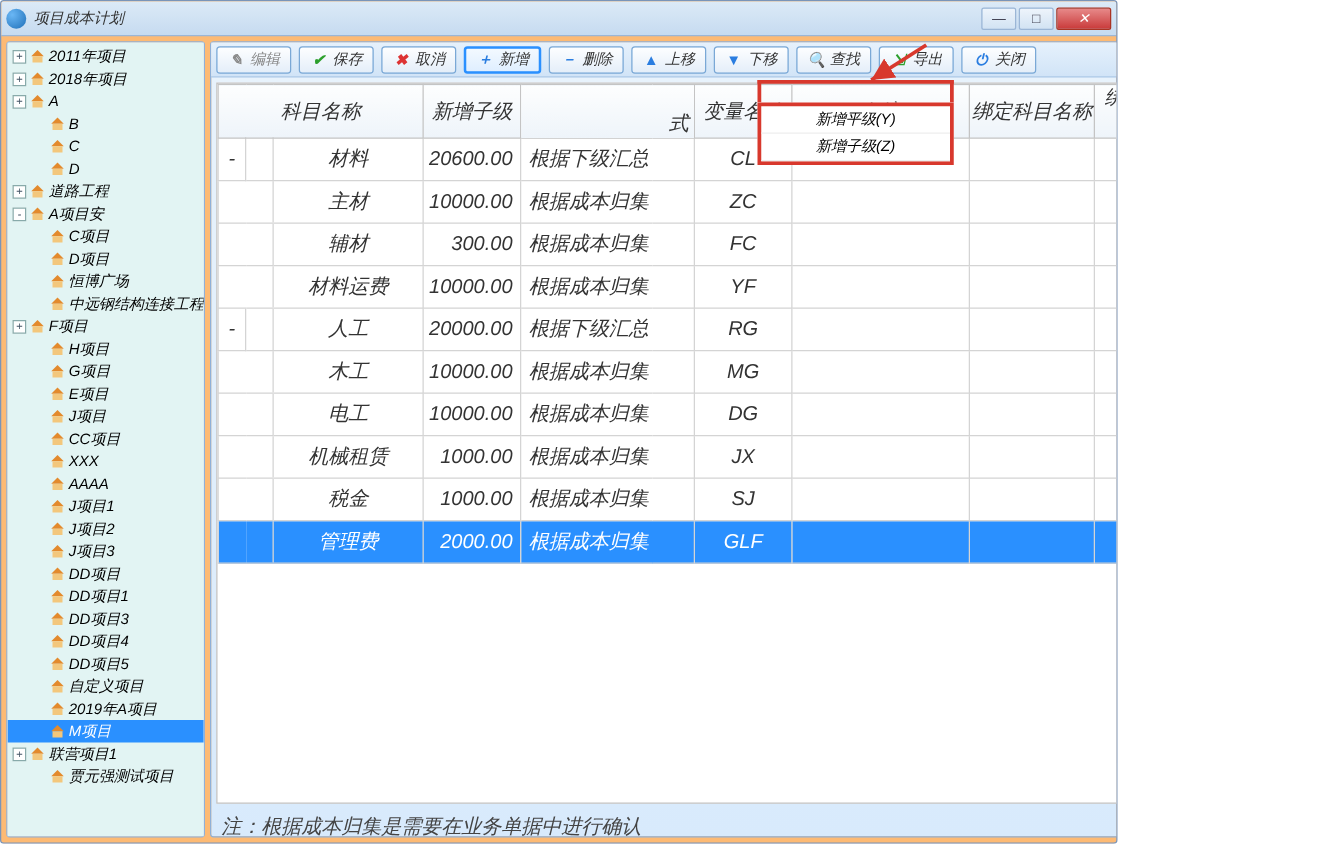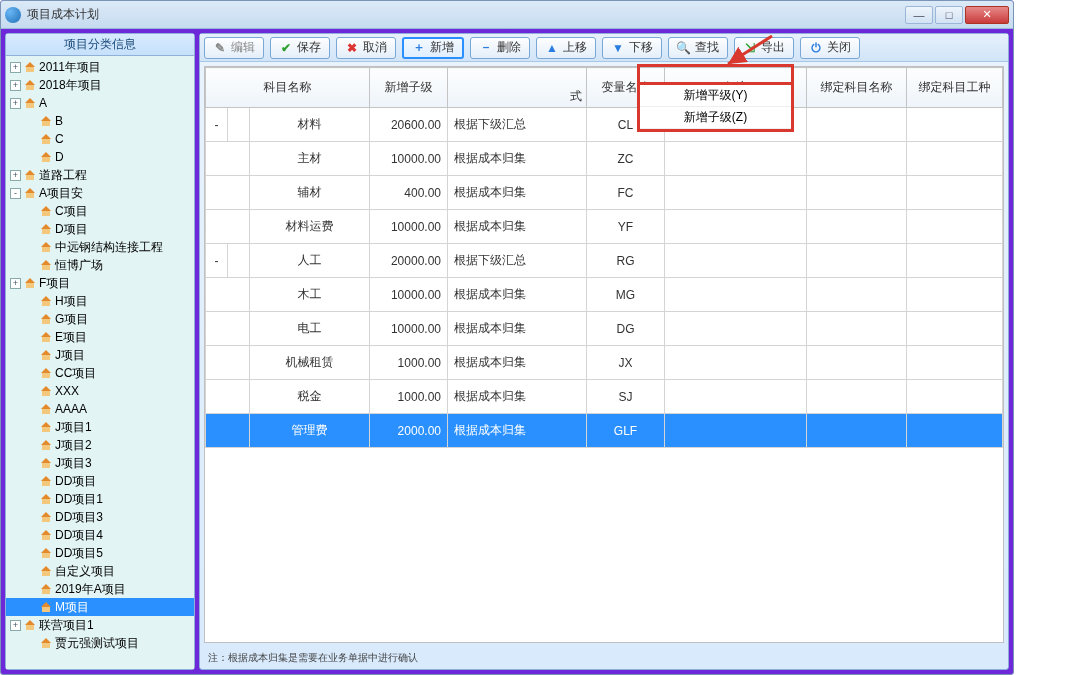--- a/index.html
+++ b/index.html
@@ -1,18 +1,18 @@
 <!DOCTYPE html>
 <html><head>
 <meta charset="utf-8">
 <style>
 * { box-sizing: border-box; margin: 0; padding: 0; font-family: "Microsoft YaHei", SimSun, sans-serif; }
 body { background: #fff; width: 1066px; height: 675px; overflow: hidden; position: relative; }
 
-.window { width: 1014px; height: 675px; border: 1px solid #7a94b8; border-radius: 3px; overflow: hidden; background: #6d28d9; }
+.window { width: 894px; height: 675px; border: 1px solid #7a94b8; border-radius: 3px; overflow: hidden; background: #fdba74; font-style: italic; }
 
 
 .titlebar { height: 28px; background: linear-gradient(#dceaf7,#c6dbf0); display: flex; align-items: center; padding: 0 4px; border-bottom: 1px solid #9bb6d6; }
 .titlebar .app-icon { width: 16px; height: 16px; margin-right: 6px; background: radial-gradient(circle at 30% 30%, #6ab7f5, #1e6fb8); border-radius: 50%; }
 .titlebar .title { font-size: 12px; color: #333; flex: 1; }
 .winbtns { display: flex; gap: 2px; }
 .winbtn { width: 28px; height: 18px; border: 1px solid #9bb6d6; border-radius: 2px; background: linear-gradient(#eef4fb,#d2e3f3); display:flex; align-items:center; justify-content:center; font-size: 11px; color:#445; }
 .winbtn.close { width: 44px; background: linear-gradient(#e78989,#c93b3b); color:#fff; border-color:#a32; }
 
 
@@ -44,29 +44,29 @@
 .ticon.add { color:#2a7de0; }
 .ticon.del { color:#2a7de0; }
 .ticon.up { color:#2a7de0; }
 .ticon.down { color:#2a7de0; }
 .ticon.find { color:#333; }
 .ticon.export { color:#2da02d; }
 .ticon.close2 { color:#2a7de0; }
 
 
 .tablewrap { flex:1; margin:4px; background:#fff; border:1px solid #c0c0c0; overflow:auto; position:relative; }
-table.grid { border-collapse:collapse; width:100%; table-layout:fixed; font-size:12px; }
+table.grid { border-collapse:collapse; width:100%; table-layout:fixed; font-size:16px; }
 table.grid th { background: linear-gradient(#fdfefe,#eef4fa); border:1px solid #c4c4c4; height:40px; font-weight:normal; color:#333; }
 table.grid td { border:1px solid #d4d4d4; height:34px; text-align:center; padding:0 4px; color:#333; }
 table.grid td.num { text-align:right; padding-right:6px; }
 table.grid td.left { text-align:left; padding-left:6px; }
 tr.selected td { background:#2a90ff; color:#fff; }
 
 
-.footer-note { height:22px; font-size:10px; color:#444; padding:4px 8px; }
+.footer-note { height:22px; font-size:16px; color:#444; padding:4px 8px; }
 
 
 .dropdown-box { position:absolute; left:437px; top:48px; width:157px; border:3px solid #d8382d; background:#fff; z-index:50; }
 .dropdown-item { height:22px; display:flex; align-items:center; justify-content:center; font-size:12px; border-bottom:1px solid #eee; }
 
 .red-outline { position:absolute; left:437px; top:30px; width:157px; height:18px; border:3px solid #d8382d; border-bottom:none; z-index:49; pointer-events:none; }
 
 
 .arrow { position:absolute; left:520px; top:0px; z-index:60; pointer-events:none; }
 
@@ -83,21 +83,20 @@
     <div class="winbtns">
       <div class="winbtn">—</div>
       <div class="winbtn">□</div>
       <div class="winbtn close">✕</div>
     </div>
   </div>
 
   <div class="content">
 
     <div class="leftpanel">
-      <div class="lefthead">项目分类信息</div>
       <div class="tree" id="tree">
           <div class="tree-row level0">
             <span class="exp">+</span>
             <span class="house-icon"></span>
             <span>2011年项目</span>
           </div>
           <div class="tree-row level0">
             <span class="exp">+</span>
             <span class="house-icon"></span>
             <span>2018年项目</span>
@@ -138,26 +137,26 @@
             <span>C项目</span>
           </div>
           <div class="tree-row level1">
             <span class="exp blank"></span>
             <span class="house-icon"></span>
             <span>D项目</span>
           </div>
           <div class="tree-row level1">
             <span class="exp blank"></span>
             <span class="house-icon"></span>
+            <span>恒博广场</span>
+          </div>
+          <div class="tree-row level1">
+            <span class="exp blank"></span>
+            <span class="house-icon"></span>
             <span>中远钢结构连接工程</span>
-          </div>
-          <div class="tree-row level1">
-            <span class="exp blank"></span>
-            <span class="house-icon"></span>
-            <span>恒博广场</span>
           </div>
           <div class="tree-row level0">
             <span class="exp">+</span>
             <span class="house-icon"></span>
             <span>F项目</span>
           </div>
           <div class="tree-row level1">
             <span class="exp blank"></span>
             <span class="house-icon"></span>
             <span>H项目</span>
@@ -367,21 +366,21 @@
                 <td class="left" colspan="2">根据成本归集</td>
                 <td>ZC</td>
                 <td></td>
                 <td></td>
                 <td></td>
               </tr>
               <tr>
                 <td style="border-right: none;"></td>
                 <td style="border-left: none; border-right: none;"></td>
                 <td>辅材</td>
-                <td class="num">400.00</td>
+                <td class="num">300.00</td>
                 <td class="left" colspan="2">根据成本归集</td>
                 <td>FC</td>
                 <td></td>
                 <td></td>
                 <td></td>
               </tr>
               <tr>
                 <td style="border-right: none;"></td>
                 <td style="border-left: none; border-right: none;"></td>
                 <td>材料运费</td>

